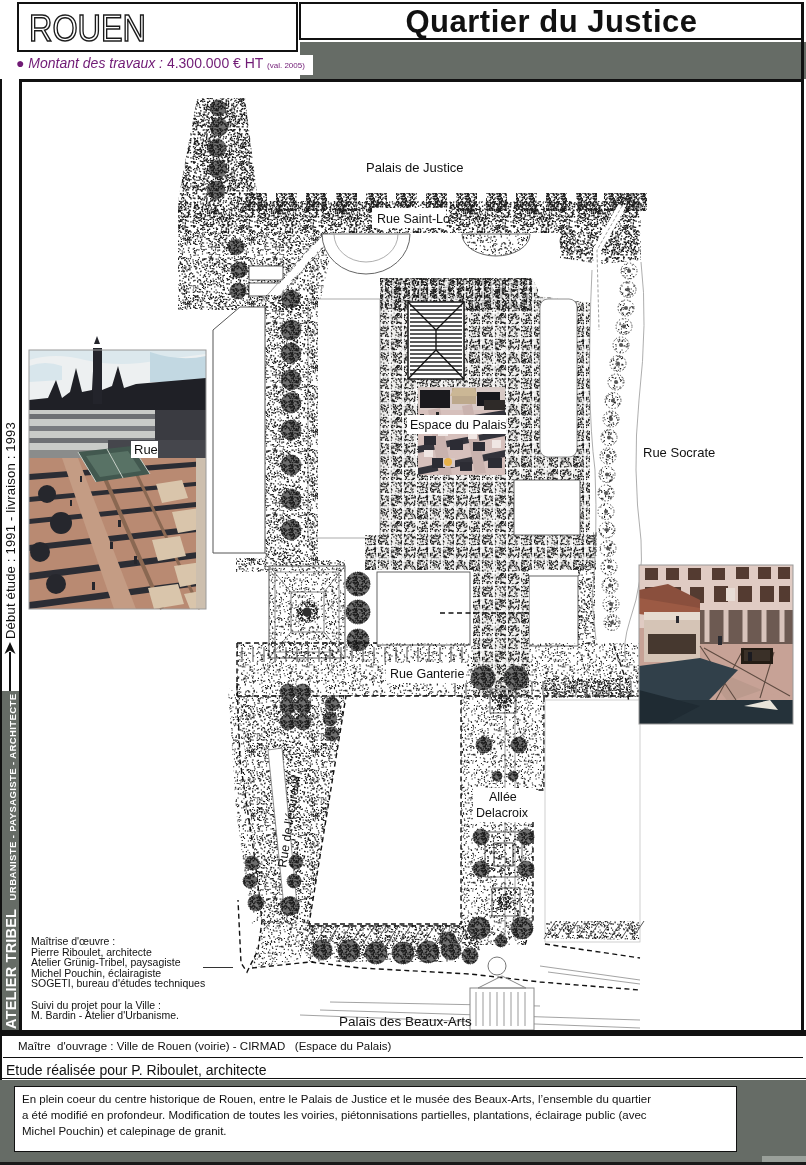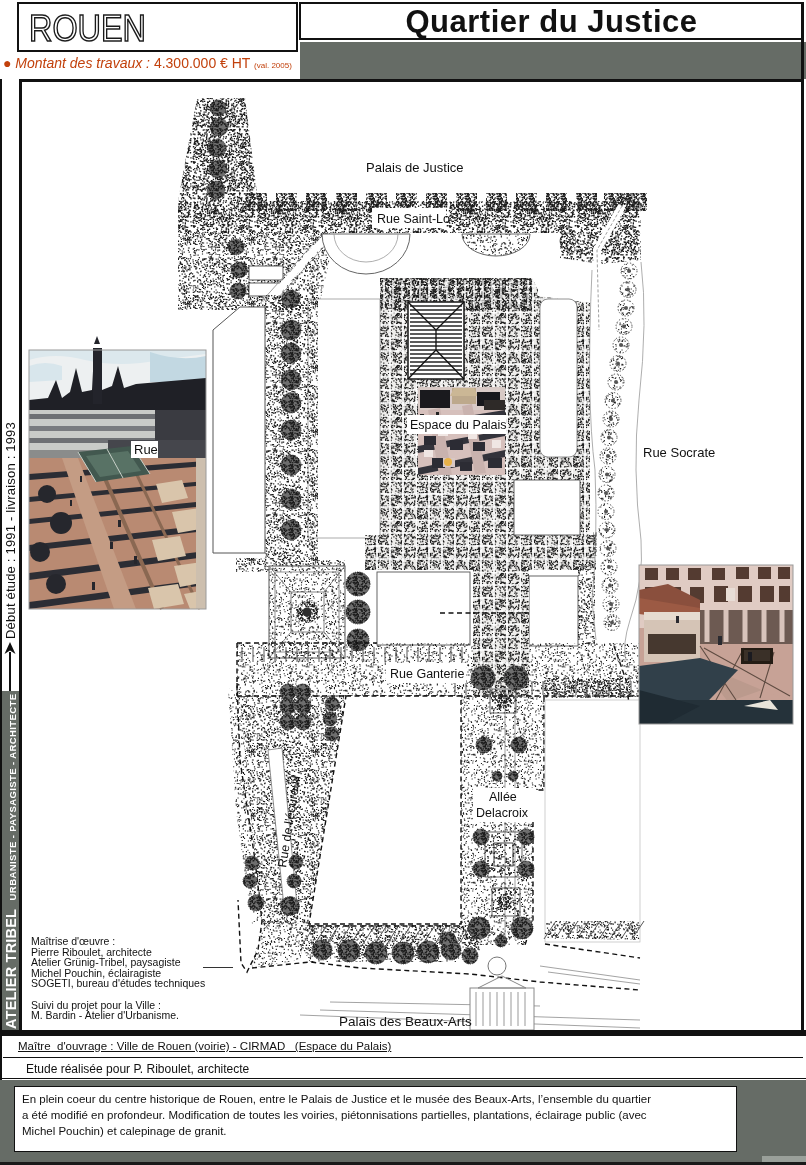--- a/index.html
+++ b/index.html
@@ -7,21 +7,21 @@
 </style></head><body>
 
 <div class="abs" style="left:17px;top:2px;width:277px;height:46px;border:2.5px solid #111;background:#fff;"></div>
 
 <div class="abs" style="left:29px;top:8px;font-size:36px;letter-spacing:0px;color:#fff;-webkit-text-stroke:1.5px #1a1a1a;font-weight:400;transform:scaleX(0.9);transform-origin:0 0;">ROUEN</div>
 
 <div class="abs" style="left:299px;top:2px;width:501px;height:34px;border:2.5px solid #111;background:#fff;text-align:center;font-size:31px;font-weight:bold;color:#111;line-height:35px;letter-spacing:0.5px;">Quartier du Justice</div>
 
 <div class="abs" style="left:300px;top:42px;width:506px;height:37px;background:#666c66;"></div>
 
-<div class="abs" style="left:3px;top:55px;width:297px;height:20px;background:#fff;font-size:14px;color:#c2410c;white-space:nowrap;">●&nbsp;<i>Montant des travaux :</i> 4.300.000 € HT <span style="font-size:8px;">(val. 2005)</span></div>
+<div class="abs" style="left:16px;top:55px;width:297px;height:20px;background:#fff;font-size:14px;color:#701a75;white-space:nowrap;">●&nbsp;<i>Montant des travaux :</i> 4.300.000 € HT <span style="font-size:8px;">(val. 2005)</span></div>
 
 <div class="abs" style="left:801px;top:2px;width:3px;height:1029px;background:#111;"></div>
 
 <div class="abs" style="left:19px;top:79px;width:784px;height:2.5px;background:#111;"></div>
 
 <div class="abs" style="left:19px;top:79px;width:2.5px;height:952px;background:#111;"></div>
 
 <div class="abs" style="left:0px;top:79px;width:1.5px;height:1086px;background:#111;"></div>
 
 <div class="abs" style="left:0;top:0;font-size:13px;letter-spacing:0.2px;color:#111;white-space:nowrap;transform-origin:0 0;transform:translate(2.5px,639px) rotate(-90deg);">Début étude : 1991 - livraison : 1993</div>
@@ -508,24 +508,24 @@
     <text x="286" y="868" font-size="12.5" fill="#111" transform="rotate(-81 286 868)">Rue de l'écureuil</text>
     <text x="339" y="1026" font-size="13.5" fill="#111">Palais des Beaux-Arts</text>
   </svg>
 
 <div class="abs" style="left:31px;top:936px;font-size:10.5px;line-height:10.6px;color:#111;">Maîtrise d'œuvre :<br>Pierre Riboulet, architecte<br>Atelier Grünig-Tribel, paysagiste<br>Michel Pouchin, éclairagiste<br>SOGETI, bureau d'études techniques<br><br>Suivi du projet pour la Ville :<br>M. Bardin - Atelier d'Urbanisme.</div>
 
 <div class="abs" style="left:203px;top:967px;width:30px;height:1px;background:#333;"></div>
 
 <div class="abs" style="left:0;top:1030px;width:806px;height:6px;background:#111;"></div>
 
-<div class="abs" style="left:18px;top:1040px;font-size:11.5px;color:#111;text-decoration:underline;">Maître&nbsp; d'ouvrage : Ville de Rouen (voirie) - CIRMAD&nbsp;&nbsp; (Espace du Palais)</div>
+<div class="abs" style="left:18px;top:1040px;font-size:11.5px;color:#111;">Maître&nbsp; d'ouvrage : Ville de Rouen (voirie) - CIRMAD&nbsp;&nbsp; (Espace du Palais)</div>
 <div class="abs" style="left:3px;top:1057px;width:800px;height:1.2px;background:#111;"></div>
 
-<div class="abs" style="left:26px;top:1062px;font-size:12px;color:#111;">Etude réalisée pour P. Riboulet, architecte</div>
+<div class="abs" style="left:6px;top:1062px;font-size:14px;color:#111;">Etude réalisée pour P. Riboulet, architecte</div>
 <div class="abs" style="left:0px;top:1078px;width:806px;height:1.2px;background:#111;"></div>
 
 <div class="abs" style="left:0;top:1079.5px;width:806px;height:86px;background:#666c66;"></div>
 
 <div class="abs" style="left:14px;top:1086px;width:714px;height:60px;background:#fff;border:1.5px solid #111;font-size:11.5px;line-height:16px;color:#111;padding:4px 0 0 7px;">En plein coeur du centre historique de Rouen, entre le Palais de Justice et le musée des Beaux-Arts, l’ensemble du quartier<br>a été modifié en profondeur. Modification de toutes les voiries, piétonnisations partielles, plantations, éclairage public (avec<br>Michel Pouchin) et calepinage de granit.</div>
 
 <div class="abs" style="left:0;top:1162px;width:806px;height:3px;background:#1a1a1a;"></div>
 
 <div class="abs" style="left:762px;top:1156px;width:44px;height:6px;background:#9aa09a;"></div>
 </body></html>

